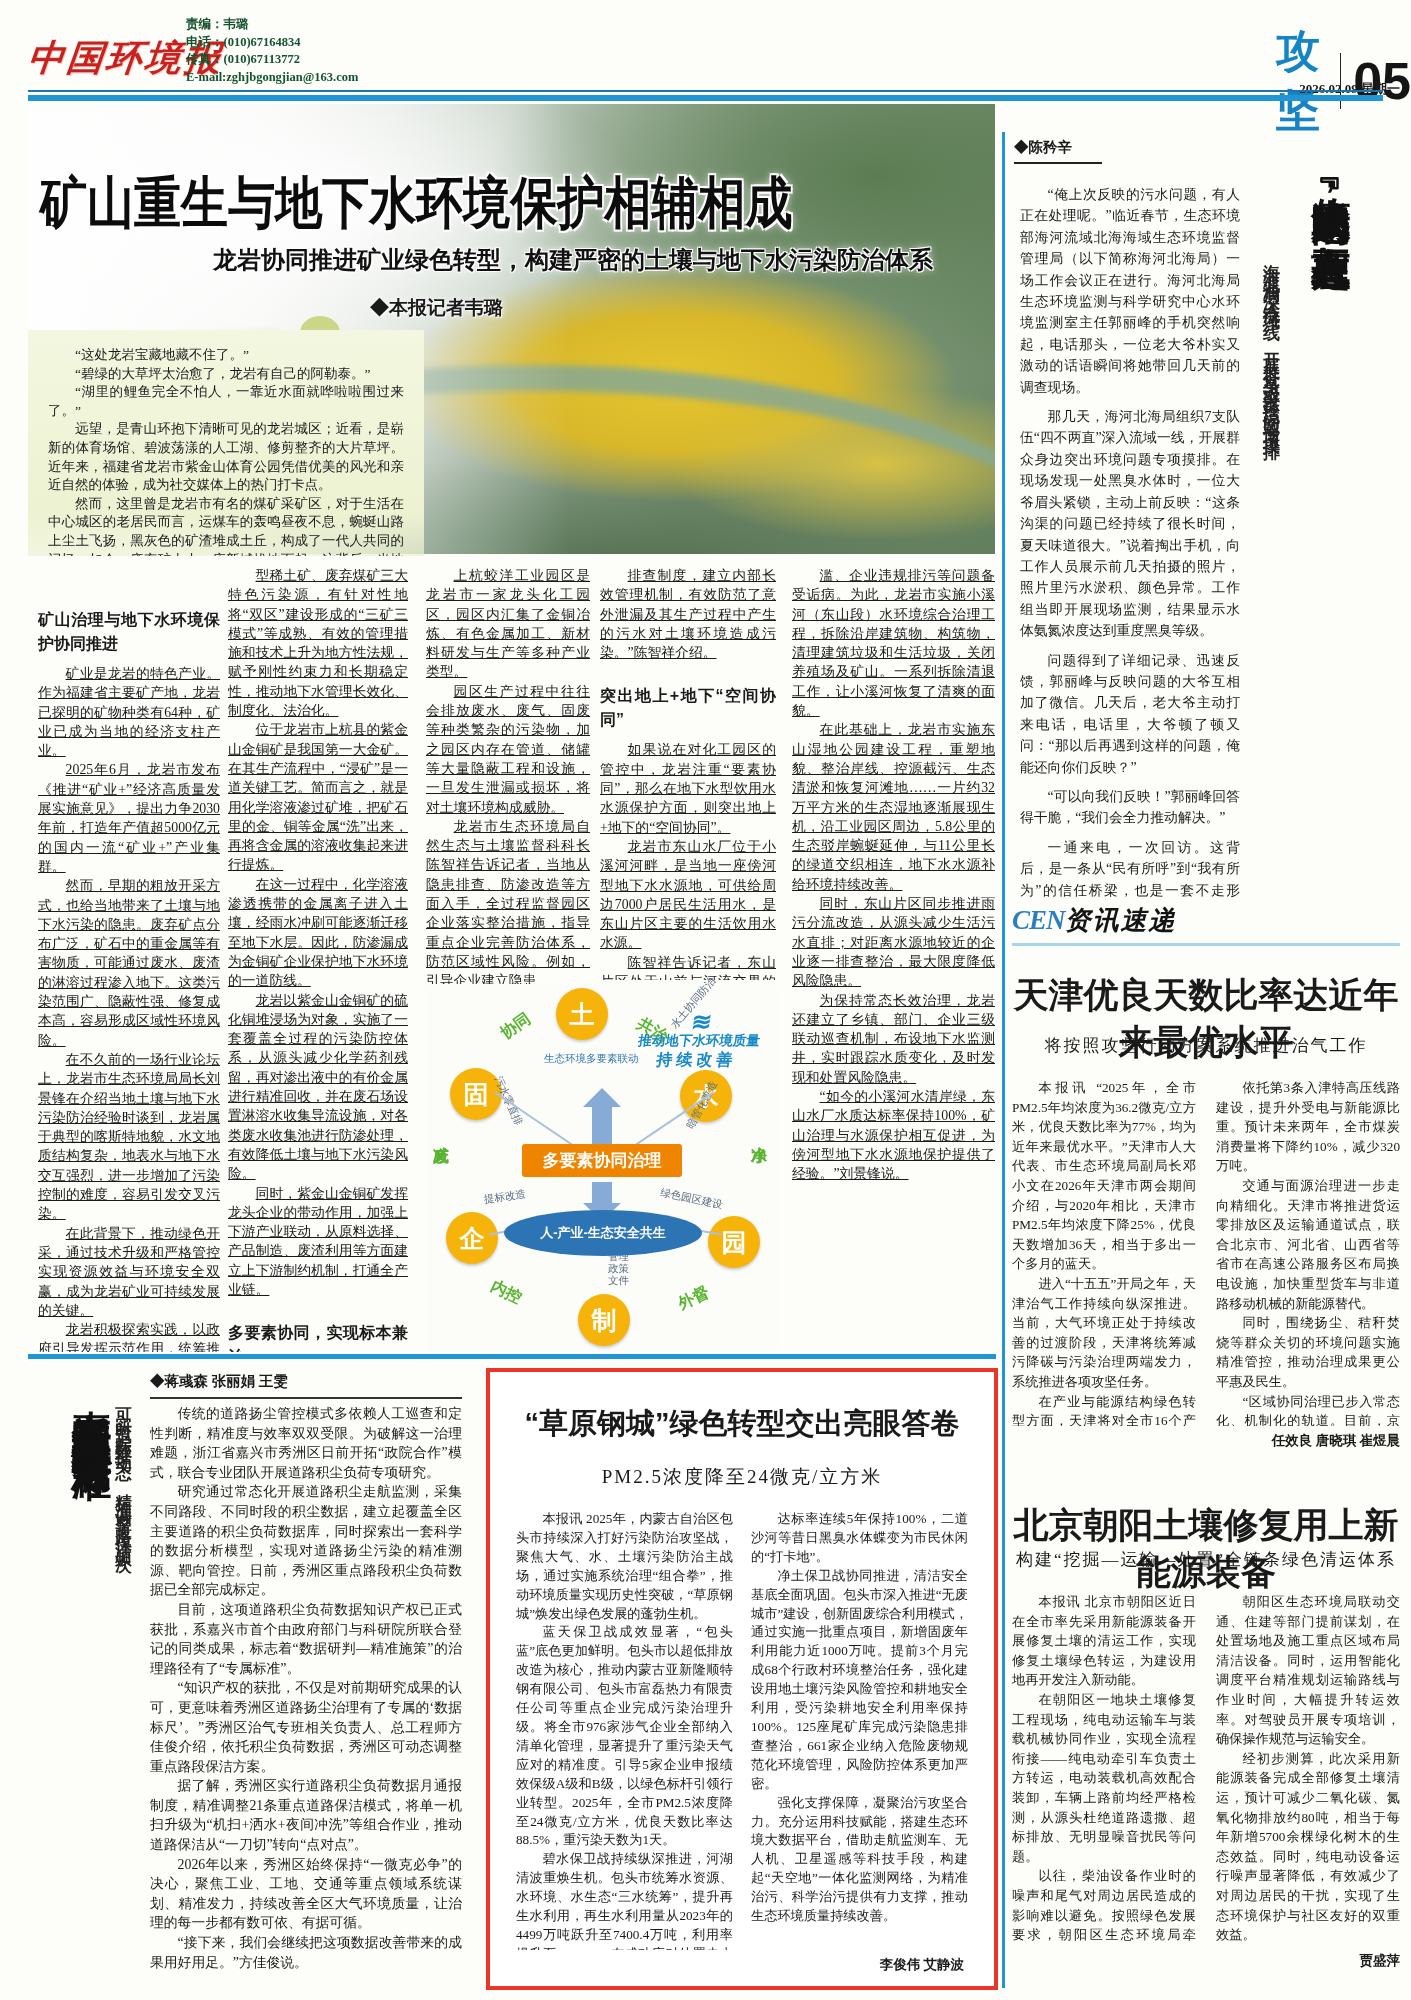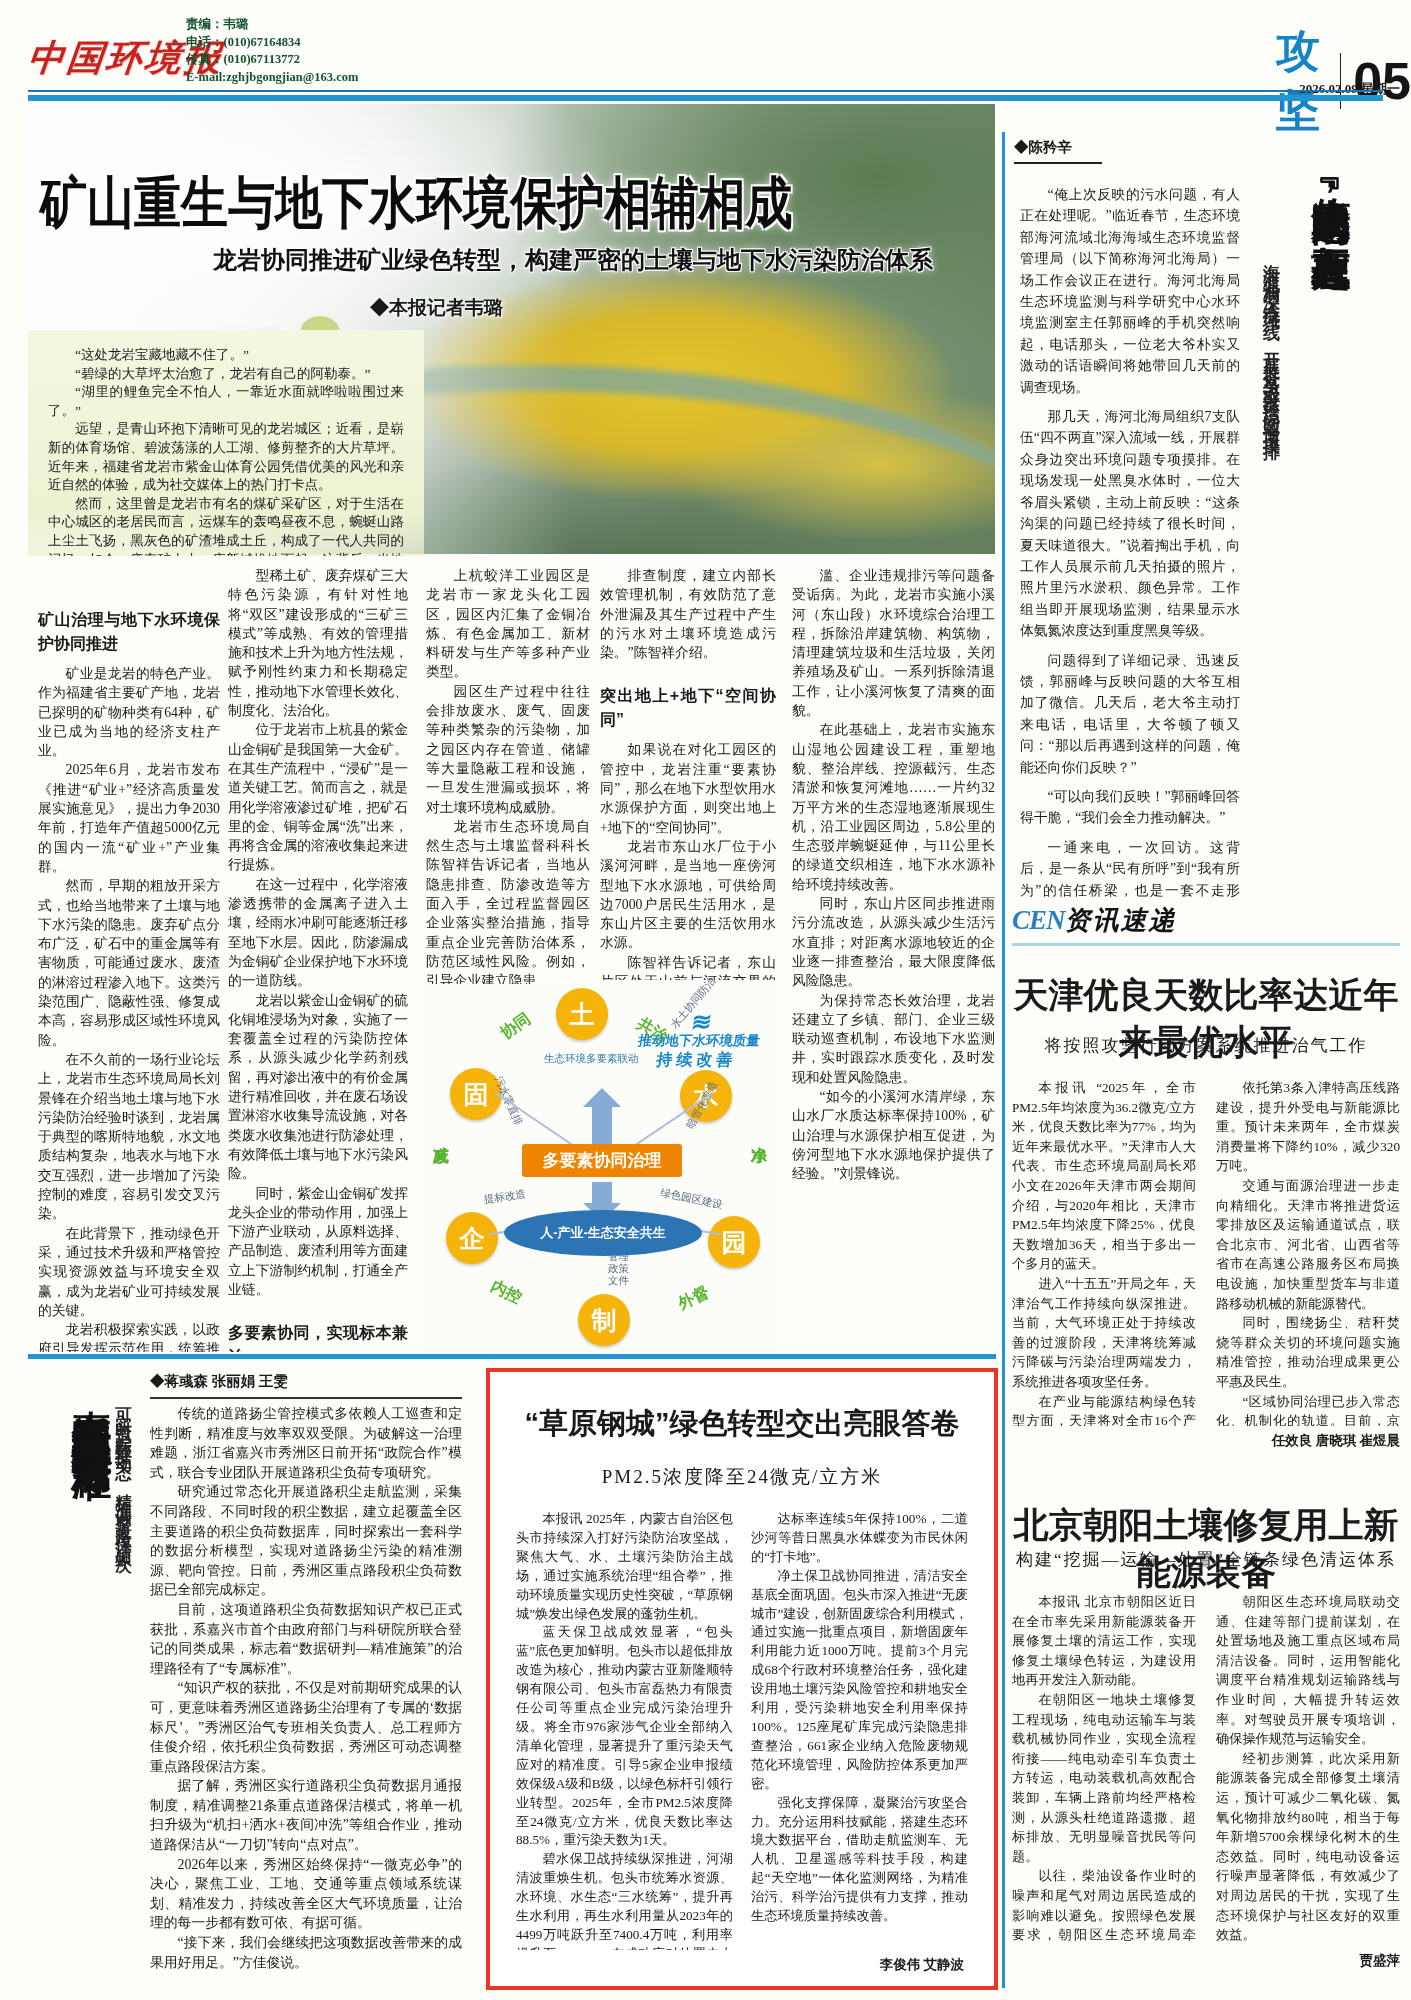--- a/index.html
+++ b/index.html
@@ -39,21 +39,21 @@
      color:#111;text-shadow:-1px -1px 0 #fff,1px -1px 0 #fff,-1px 1px 0 #fff,1px 1px 0 #fff,0 0 8px #fff;}
   .photo-byline{position:absolute;left:342px;top:171px;font-size:19px;font-weight:bold;
      text-shadow:0 0 6px #fff,1px 1px 0 #fff;margin-top:20px;}
   .intro-dot{position:absolute;left:300px;top:316px;width:40px;height:34px;border-radius:50%;background:#ccd687;}
   .intro-box{position:absolute;left:28px;top:330px;width:396px;height:226px;box-sizing:border-box;
      padding:16px 20px 10px 20px;background:linear-gradient(180deg,#f4f7e0 0%,#edf2d2 80%,rgba(237,242,210,.7) 100%);
      font-size:13.5px;line-height:18.6px;text-align:justify;overflow:hidden;}
   .intro-box p{margin:0;text-indent:2em;}
   
   .bcol{position:absolute;font-size:13.8px;line-height:19.3px;text-align:justify;overflow:hidden;}
-  .bcol p{margin:0;text-indent:2em;}
+  .bcol p{margin:0;text-indent:2em;text-decoration:underline;}
   .colhead{font-family:"Liberation Sans",sans-serif;font-weight:bold;font-size:16px;line-height:24px;
      margin:22px 0 8px 0;text-indent:0;}
   #col1{left:38px;top:586px;width:182px;height:766px;}
   #col2{left:228px;top:566px;width:180px;height:786px;}
   #col3{left:426px;top:566px;width:164px;height:418px;}
   #col4{left:600px;top:566px;width:176px;height:414px;}
   #col5{left:792px;top:566px;width:203px;height:786px;}
   
   .diagram{position:absolute;left:426px;top:986px;width:352px;height:366px;background:#fcfcf8;}
   .d-node{position:absolute;width:52px;height:52px;border-radius:50%;background:#f6b40a;color:#fff;

